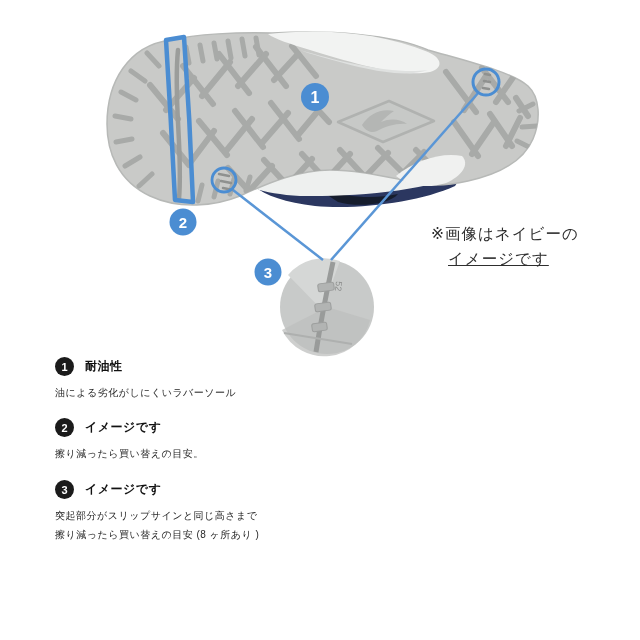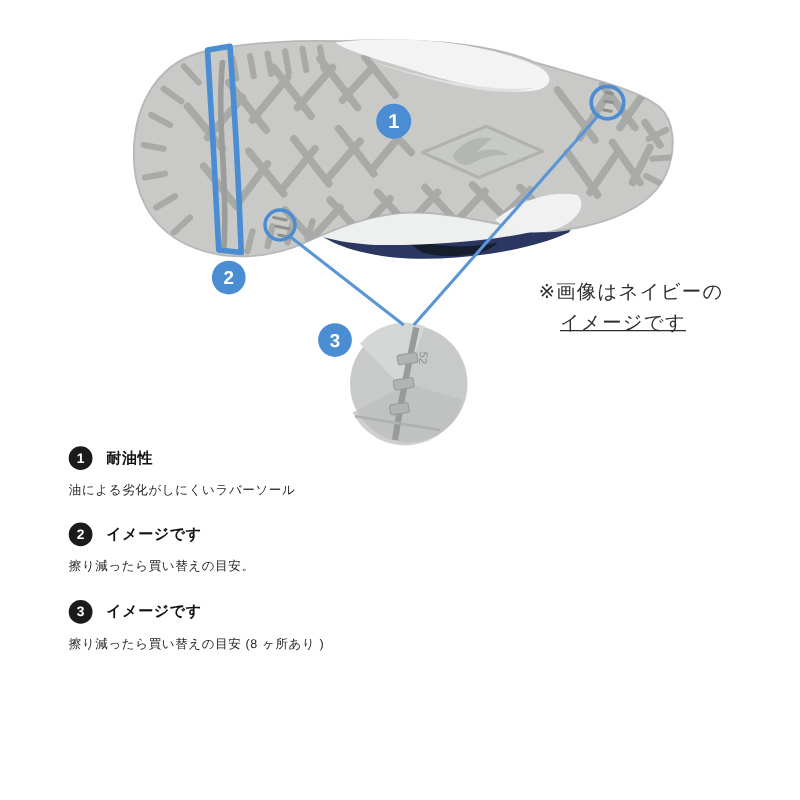--- a/index.html
+++ b/index.html
@@ -134,16 +134,17 @@
       <span class="feature-title">イメージです</span>
     </div>
     <div class="feature-desc">擦り減ったら買い替えの目安。</div>
   </div>
 
   <div class="feature" style="top:480px">
     <div class="feature-head">
       <span class="bullet">3</span>
       <span class="feature-title">イメージです</span>
     </div>
+    <div class="feature-desc">突起部分がスリップサインと同じ高さまで</div>
     <div class="feature-desc">擦り減ったら買い替えの目安 (8 ヶ所あり )</div>
   </div>
 
 </div>
 
 </body></html>

